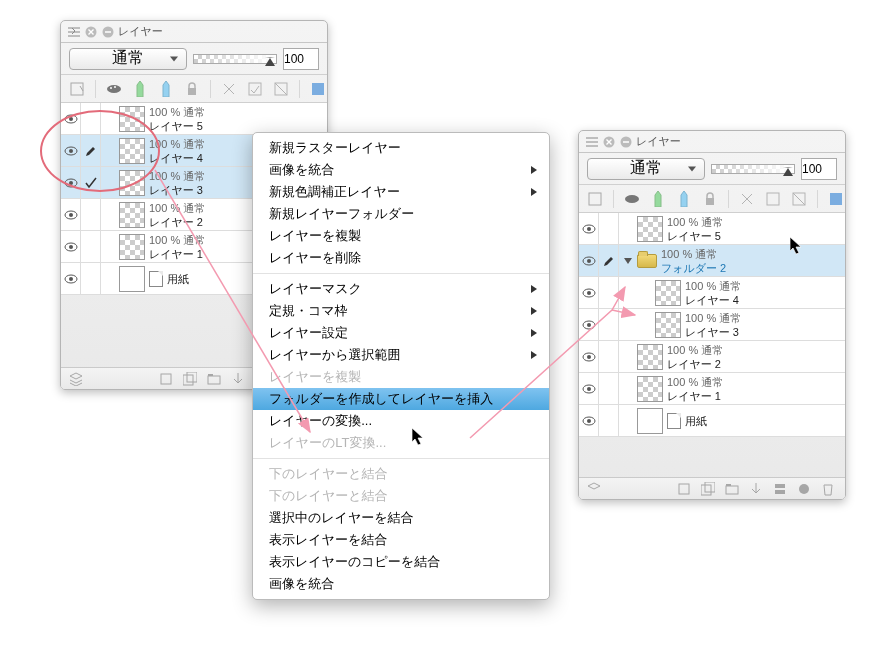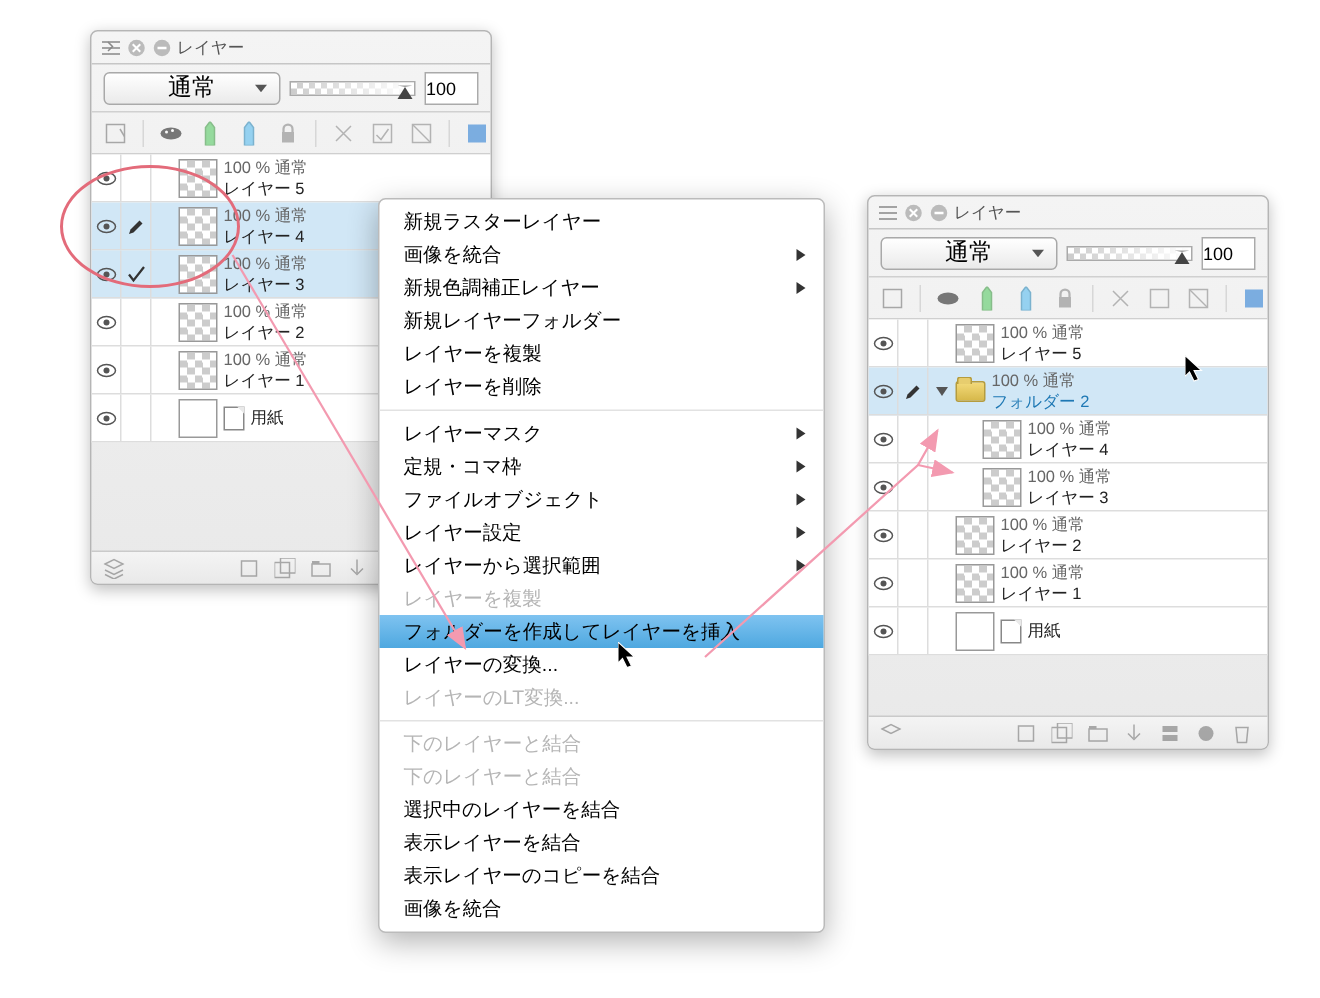--- a/index.html
+++ b/index.html
@@ -558,24 +558,20 @@
   <div class="ctx-sep"></div>
   <div class="ctx-item">
       <span>レイヤーマスク</span>
       <span class="sub-arrow"></span>
     </div>
   <div class="ctx-item">
       <span>定規・コマ枠</span>
       <span class="sub-arrow"></span>
     </div>
   <div class="ctx-item">
-      <span>ファイルオブジェクト</span>
-      <span class="sub-arrow"></span>
-    </div>
-  <div class="ctx-item">
       <span>レイヤー設定</span>
       <span class="sub-arrow"></span>
     </div>
   <div class="ctx-item">
       <span>レイヤーから選択範囲</span>
       <span class="sub-arrow"></span>
     </div>
   <div class="ctx-item disabled">
       <span>レイヤーを複製</span>
     </div>

